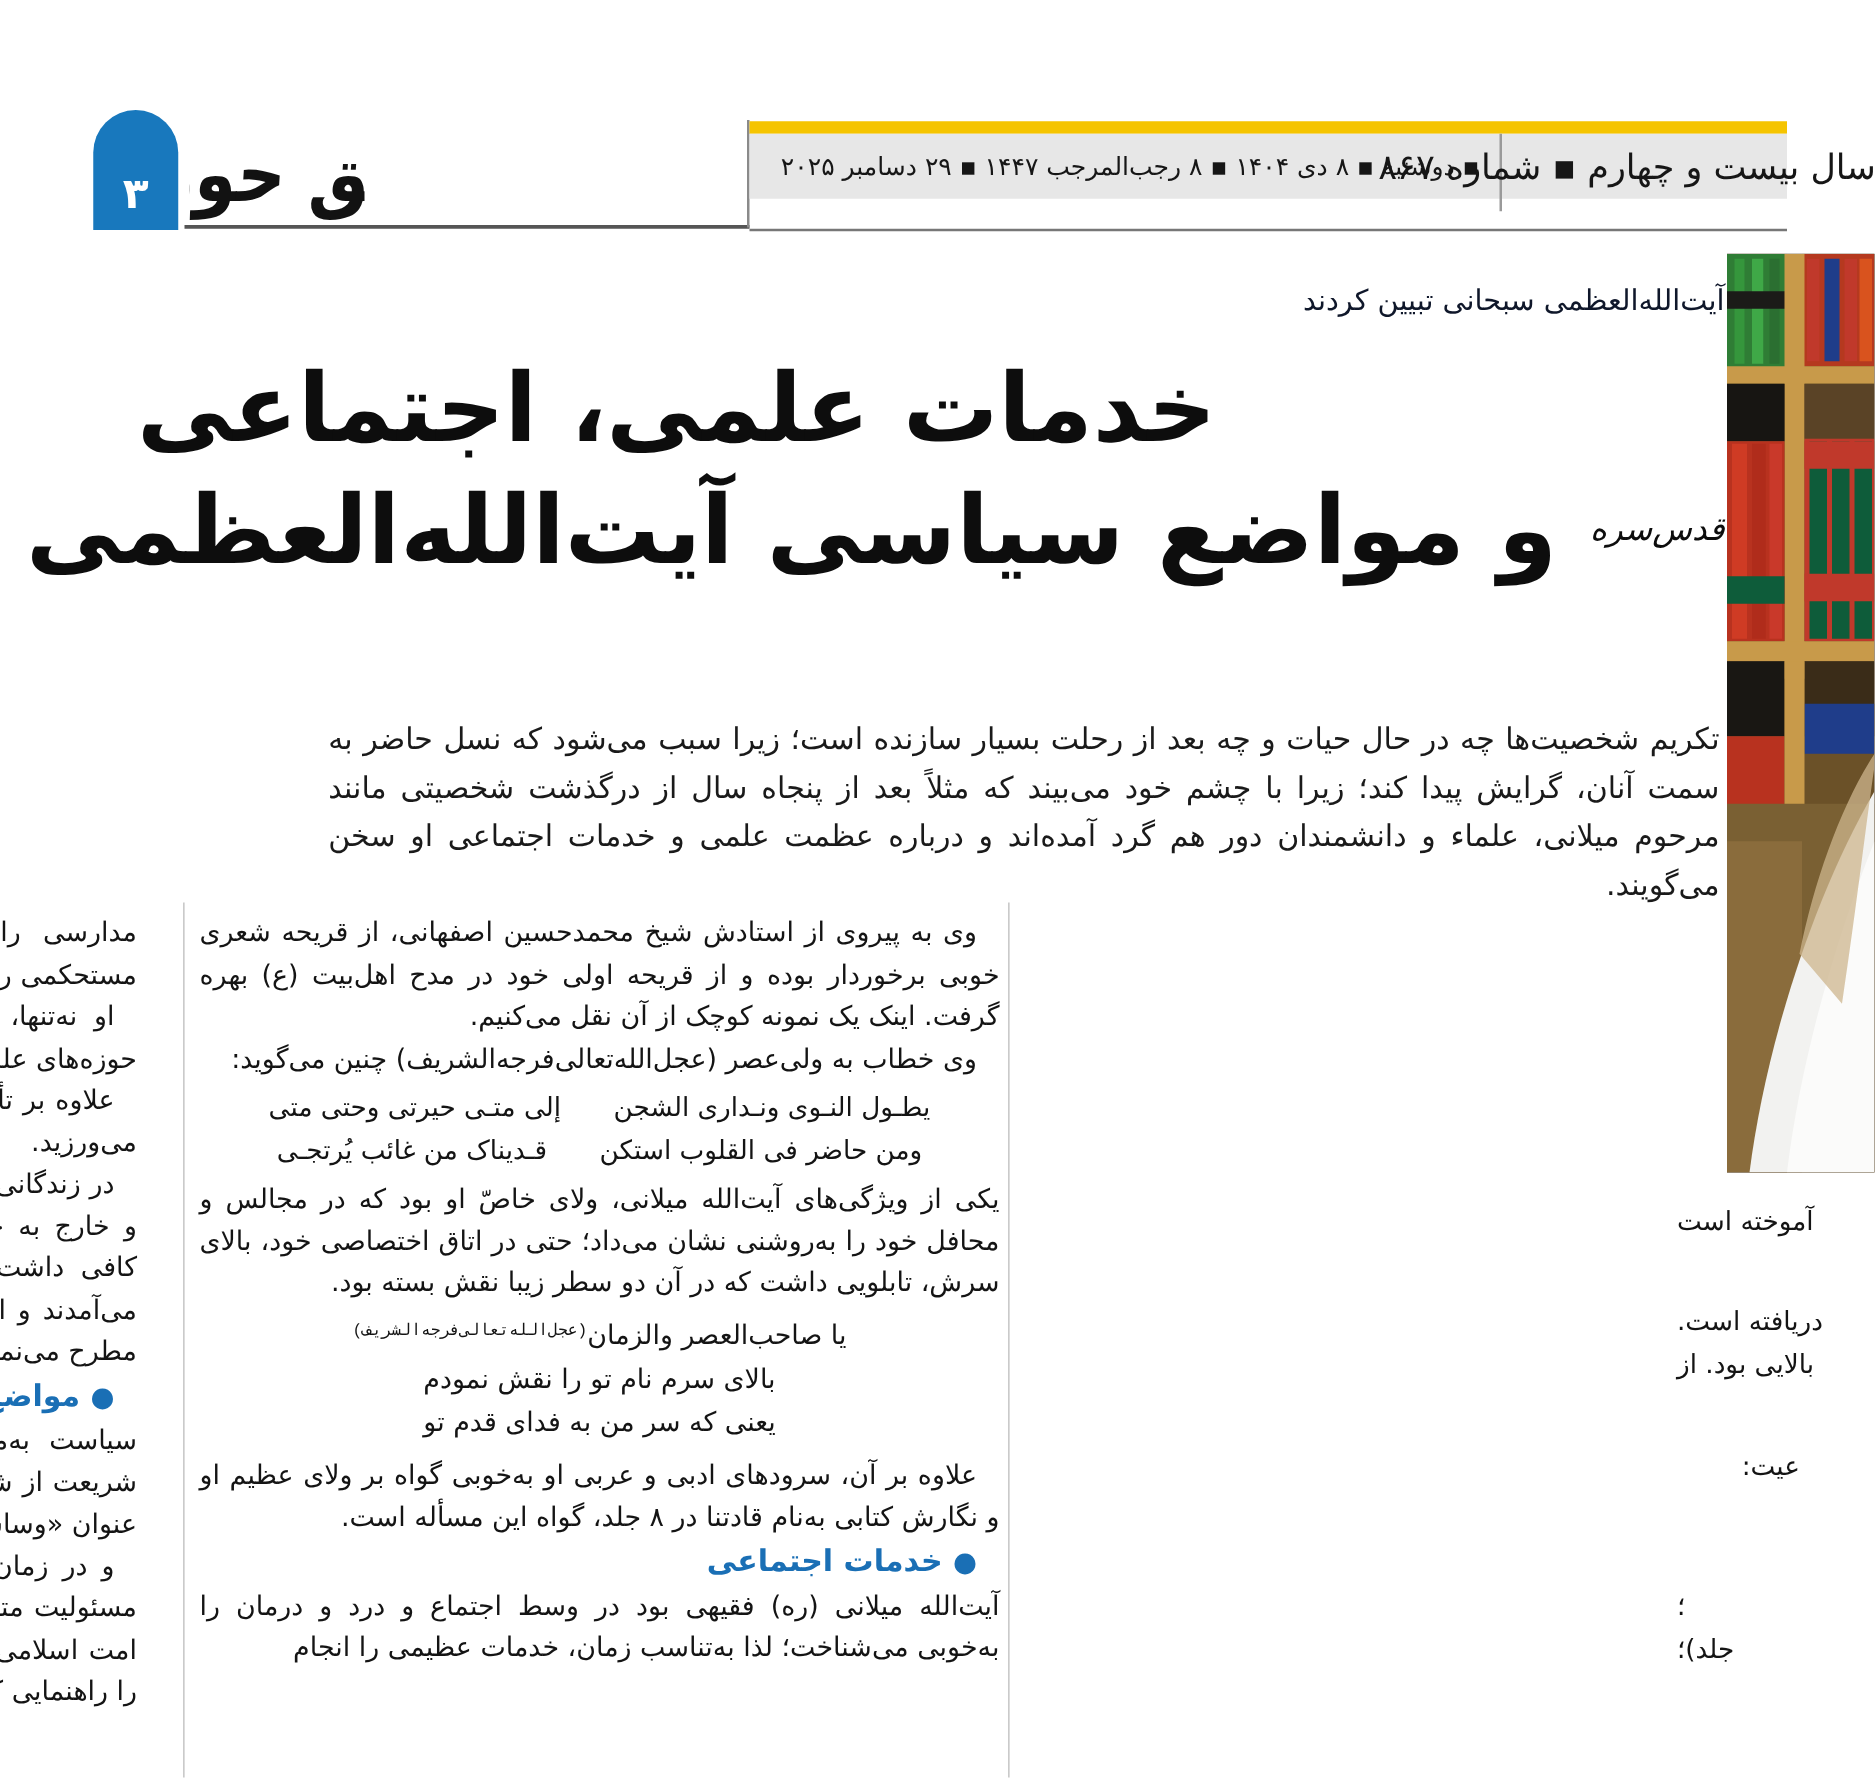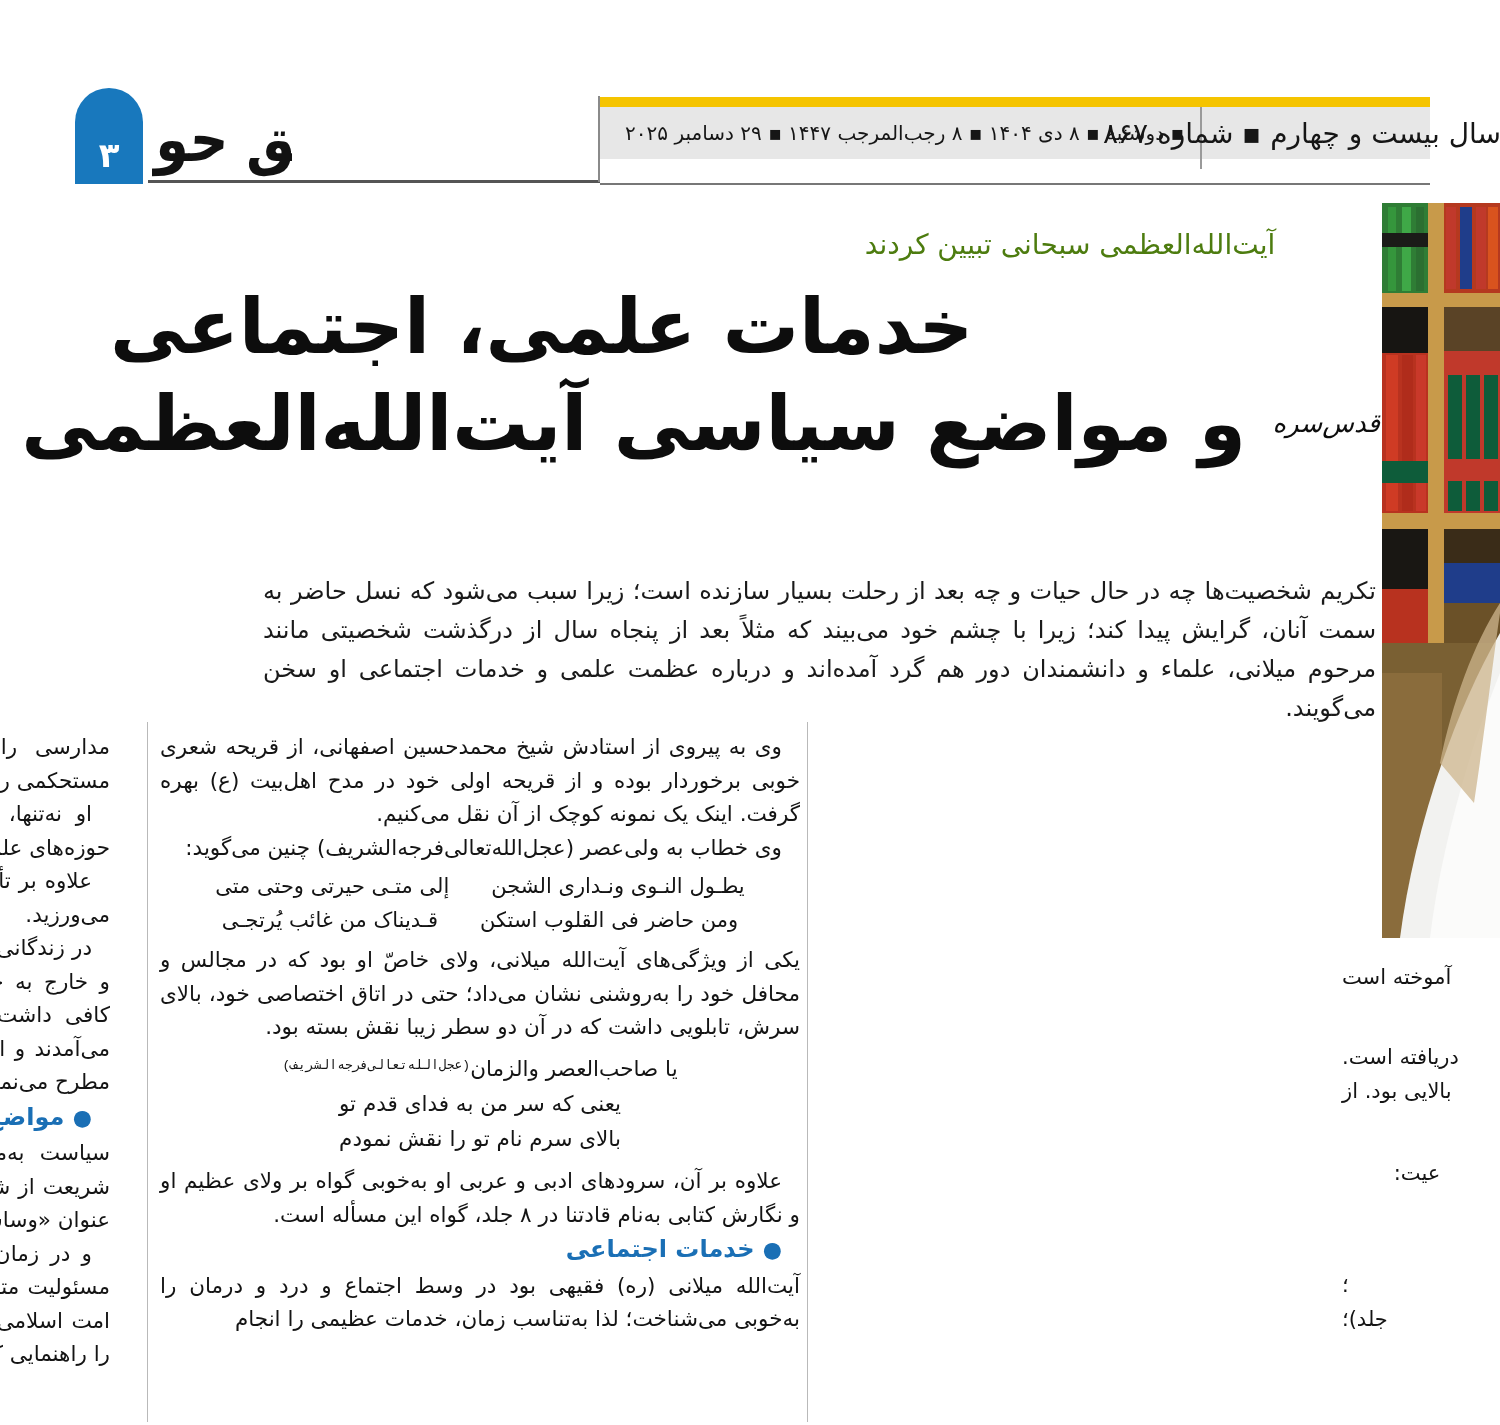--- a/index.html
+++ b/index.html
@@ -140,23 +140,23 @@
     overflow: hidden;
     background: #4a3a22;
   }
   .photo svg { display: block; }
 
   
   .kicker {
     position: absolute;
     right: 120px; top: 228px;
     width: 620px;
-    text-align: center;
-    font-size: 28px;
-    color: #4d7c0f;
+    text-align: right;
+    font-size: 23px;
+    color: #0f172a;
   }
   .headline {
     position: absolute;
     right: 120px; top: 278px;
     width: 1270px;
     text-align: left;
     direction: rtl;
   }
   .headline-line {
     font-size: 76px;
@@ -364,22 +364,22 @@
     <div class="verse-row">
       <span class="hemi">ومن حاضر فی القلوب استکن</span>
       <span class="hemi">قـدیناک من غائب یُرتجـی</span>
     </div>
   </div>
 
   <p class="noind">یکی از ویژگی‌های آیت‌الله میلانی، ولای خاصّ او بود که در مجالس و محافل خود را به‌روشنی نشان می‌داد؛ حتی در اتاق اختصاصی خود، بالای سرش، تابلویی داشت که در آن دو سطر زیبا نقش بسته بود.</p>
 
   <div class="poem-center">
     <div><span>یا صاحب‌العصر والزمان</span><span class="hon-sm">(عجل‌الله‌تعالی‌فرجه‌الشریف)</span></div>
+    <div>بالای سرم نام تو را نقش نمودم</div>
     <div>یعنی که سر من به فدای قدم تو</div>
-    <div>بالای سرم نام تو را نقش نمودم</div>
   </div>
 
   <p>علاوه بر آن، سرودهای ادبی و عربی او به‌خوبی گواه بر ولای عظیم او و نگارش کتابی به‌نام قادتنا در ۸ جلد، گواه این مسأله است.</p>
 
   <p class="subhead"><span class="bullet">●</span> <span>خدمات اجتماعی</span></p>
 
   <p class="noind">آیت‌الله میلانی (ره) فقیهی بود در وسط اجتماع و درد و درمان را به‌خوبی می‌شناخت؛ لذا به‌تناسب زمان، خدمات عظیمی را انجام</p>
 </div>
 
 <div class="col col-left">

